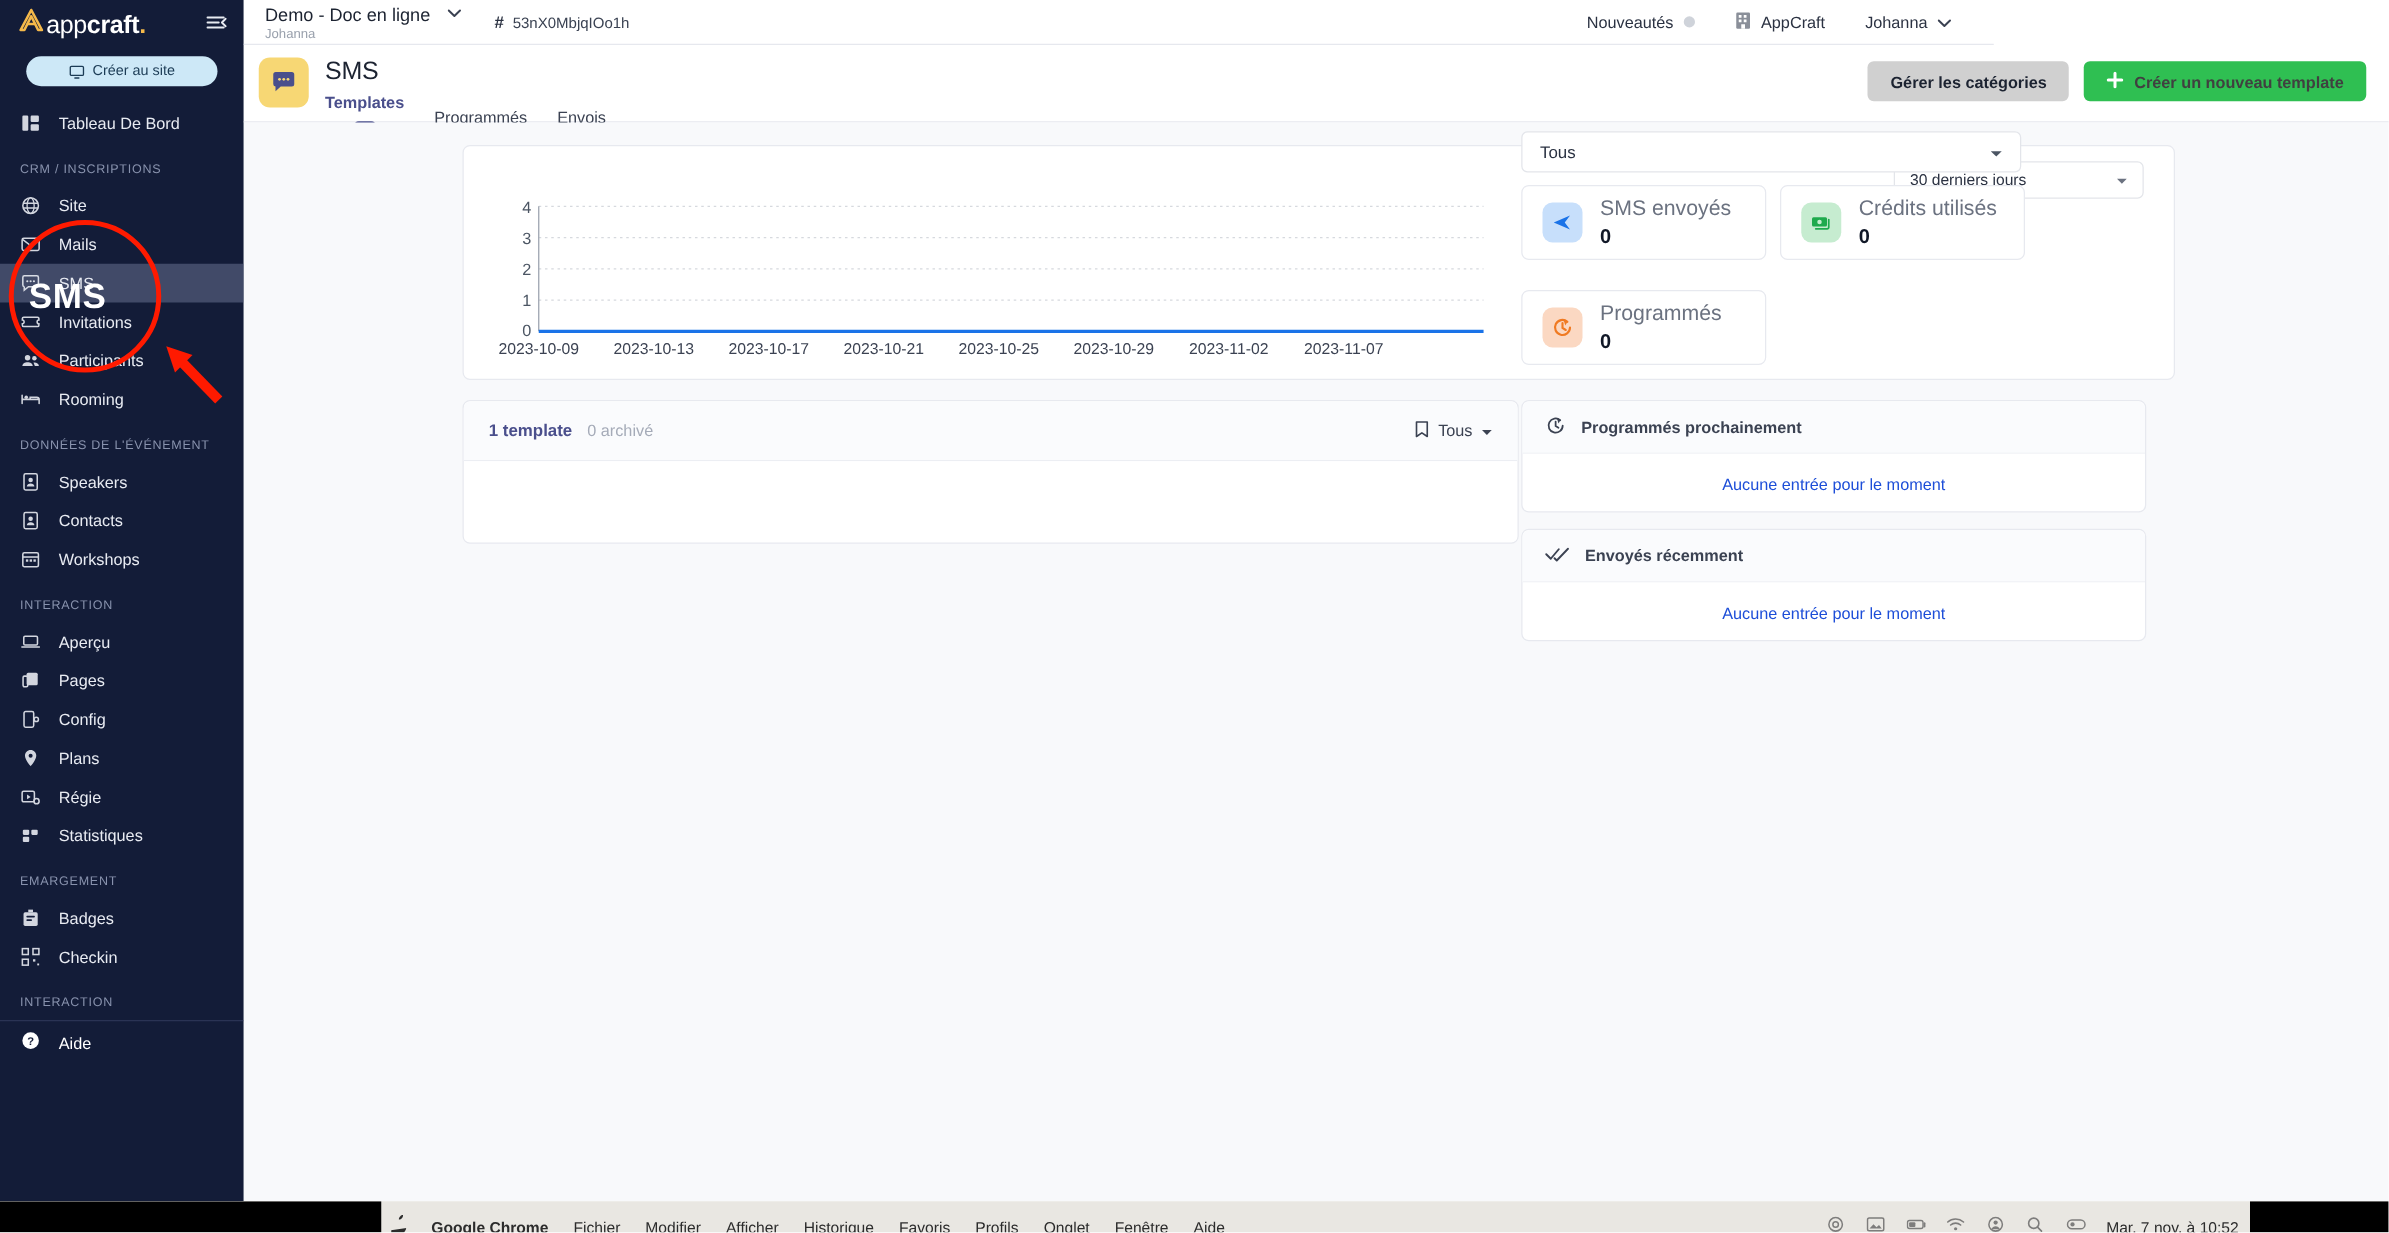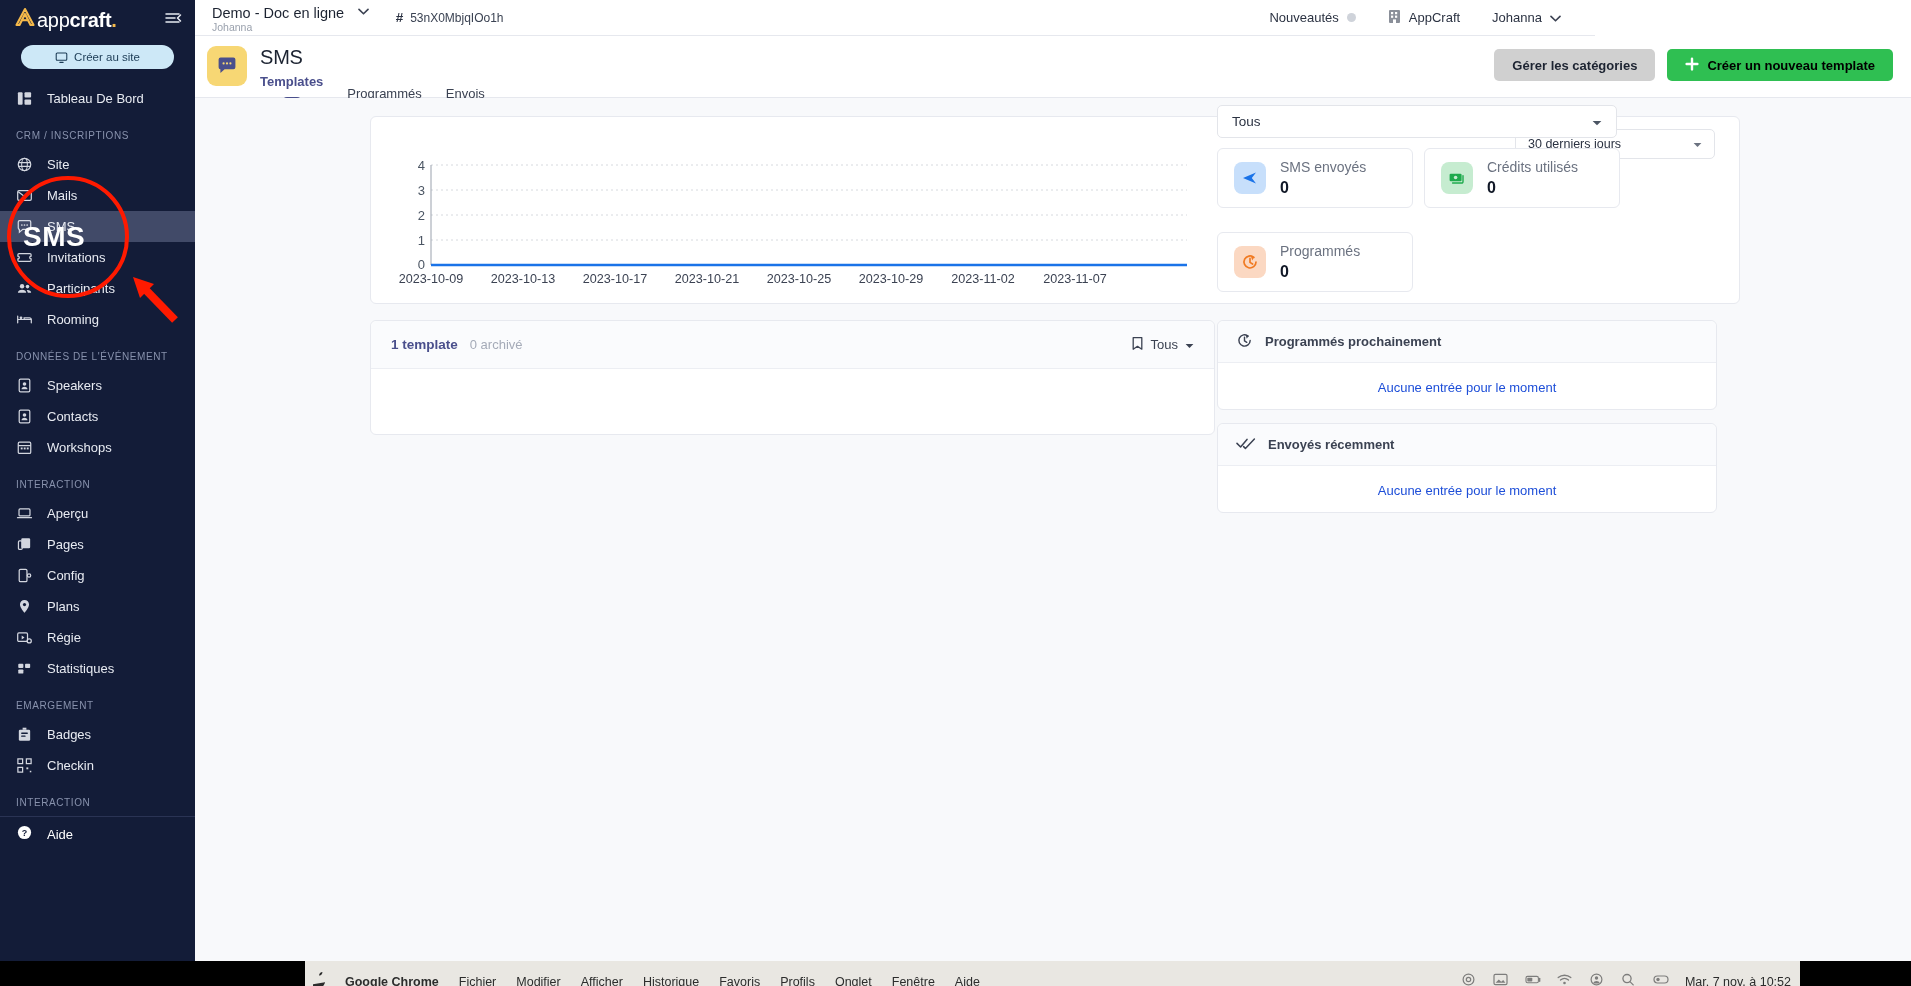--- a/index.html
+++ b/index.html
@@ -110,21 +110,21 @@
   .ph-tab:not(.active) { padding-left: 12px; }
   .ph-actions {
     position: absolute; right: 18px; top: 13px; display: flex; gap: 12px; align-items: center;
   }
   .btn-grey {
     background: #d0d0d0; color: #1c2331; font-size: 13px; font-weight: 700;
     border: none; border-radius: 5px; height: 32px; padding: 0 18px; cursor: pointer;
     font-family: inherit;
   }
   .btn-green {
-    background: #2fbf52; color: #000000; font-size: 13px; font-weight: 700;
+    background: #2fbf52; color: #404040; font-size: 13px; font-weight: 700;
     border: none; border-radius: 5px; height: 32px; padding: 0 18px; cursor: pointer;
     display: flex; align-items: center; gap: 8px; font-family: inherit;
   }
 
   
   #main {
     position: absolute; left: 195px; top: 98px; width: 1716px; height: 863px;
     background: #f8f9fb; overflow: hidden;
   }
   .card {
@@ -152,21 +152,21 @@
   }
   #filter-select .caret { margin-left: auto; }
   .stat-card {
     position: absolute; height: 60px; border: 1px solid #e7e9ef; border-radius: 6px;
     background: #fff; display: flex; align-items: center; padding-left: 16px; gap: 14px;
   }
   .stat-ic {
     width: 32px; height: 32px; border-radius: 8px;
     display: flex; align-items: center; justify-content: center; flex: 0 0 32px;
   }
-  .stat-label { font-size: 14px; color: #6b7280; line-height: 1.45; }
+  .stat-label { font-size: 17px; color: #6b7280; line-height: 1.45; }
   .stat-value { font-size: 16px; color: #111827; font-weight: 700; line-height: 1.3; }
 
   
   #tpl-panel { position: absolute; left: 175px; top: 222px; width: 845px; height: 115px; }
   .tpl-head {
     height: 48px; display: flex; align-items: center; padding: 0 20px;
     border-bottom: 1px solid #eceef3; background: #fafbfd;
     border-radius: 6px 6px 0 0;
   }
   .tpl-count { font-size: 13.5px; color: #4a4f8c; font-weight: 700; }

